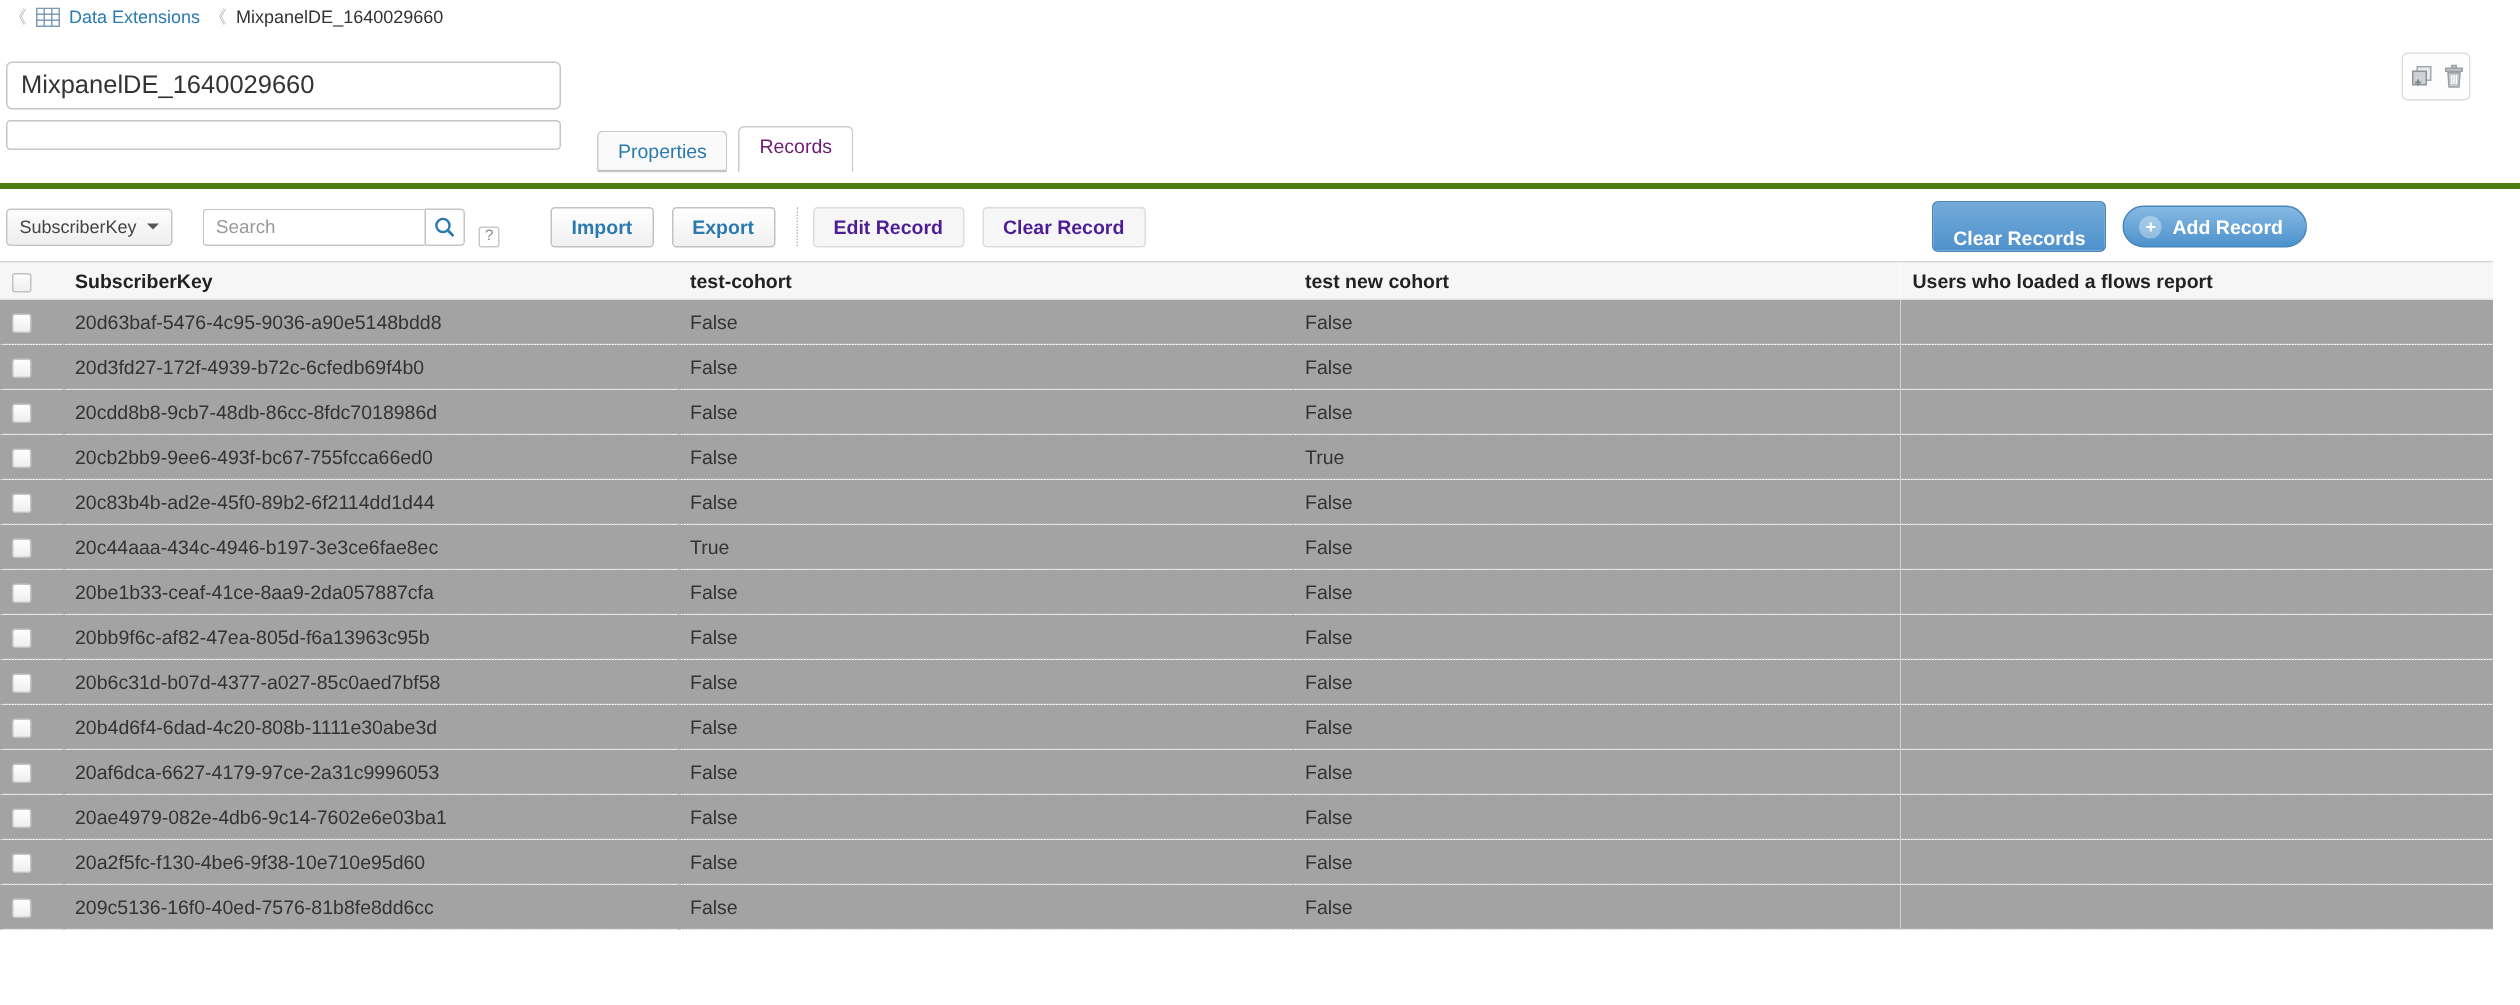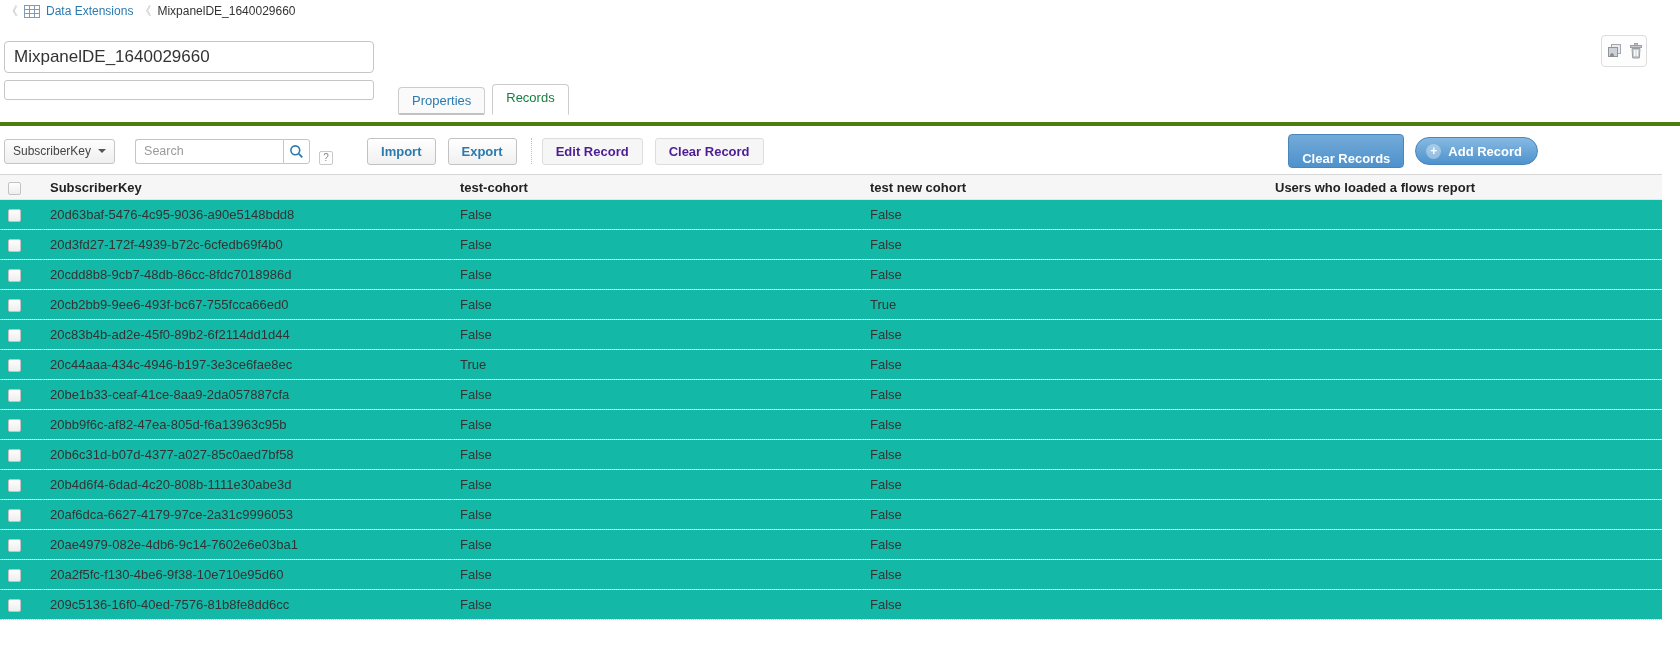--- a/index.html
+++ b/index.html
@@ -29,21 +29,21 @@
     font-family:"Liberation Sans",sans-serif; font-size:12px; color:#333;
   }
   .tabs { position:absolute; left:398px; top:84px; display:flex; align-items:flex-end; }
   .tab {
     display:inline-block; padding:5px 13px; margin-right:7px;
     font-size:13px; border:1px solid #ccc; border-radius:4px 4px 2px 2px;
     background:#fafafa; color:#2a7ab0; cursor:pointer;
     border-bottom:2px solid #c2c2c2;
   }
   .tab.active {
-    background:#fff; color:#15803d; border-bottom:1px solid #fff;
+    background:#fff; color:#701a75; border-bottom:1px solid #fff;
     padding-bottom:9px; border-radius:4px 4px 0 0;
   }
   .icon-group {
     position:absolute; left:1601px; top:35px; width:46px; height:32px;
     border:1px solid #ddd; border-radius:4px; background:#fdfdfd;
     display:flex; align-items:center; justify-content:center; gap:6px;
   }
   .icon-btn { cursor:pointer; display:inline-flex; }
 
   
@@ -96,21 +96,21 @@
   }
   .plus-circle {
     width:15px; height:15px; border-radius:50%; background:rgba(255,255,255,.35);
     color:#fff; font-size:12px; line-height:14px; text-align:center; font-weight:bold;
   }
 
   
   .records-table { position:absolute; top:48px; left:0; width:1662px; border-collapse:collapse; table-layout:fixed; }
   .records-table thead tr { background:#f6f6f6; height:25px; border-top:1px solid #d6d6d6; border-bottom:1px solid #e4e4e4; }
   .records-table th { text-align:left; font-size:13px; font-weight:bold; color:#222; padding:0 6px 0 8px; overflow:hidden; white-space:nowrap; }
-  .records-table tbody tr { height:30px; border-bottom:1px dotted #c9c9c9; background:#14b8a6; }
+  .records-table tbody tr { height:30px; border-bottom:1px dotted #c9c9c9; background:#a3a3a3; }
   .records-table td { font-size:13px; color:#333; padding:0 6px 0 8px; overflow:hidden; white-space:nowrap; }
   .cb-cell { padding-left:8px !important; }
   .checkbox {
     display:inline-block; width:13px; height:13px; border:1px solid #c3c3c3; border-radius:2px;
     background:linear-gradient(#fefefe,#eeeeee); vertical-align:middle; cursor:pointer;
   }
 </style>
 </head>
 <body>
 

